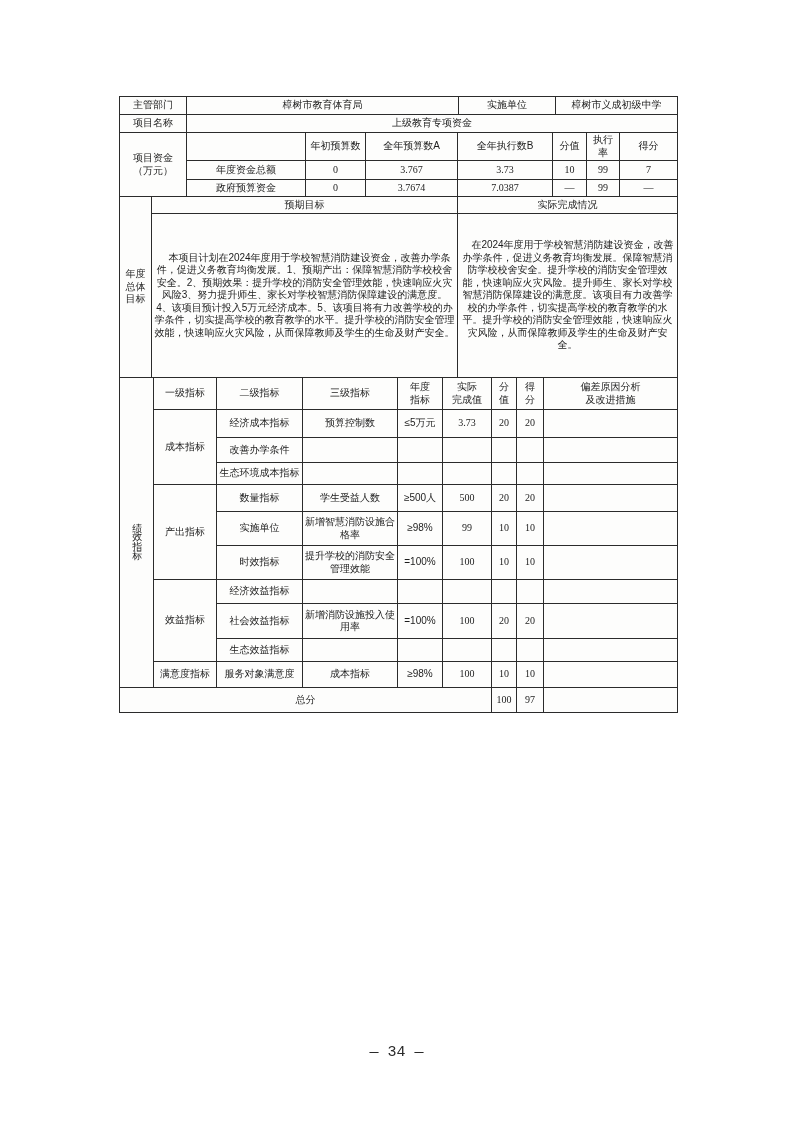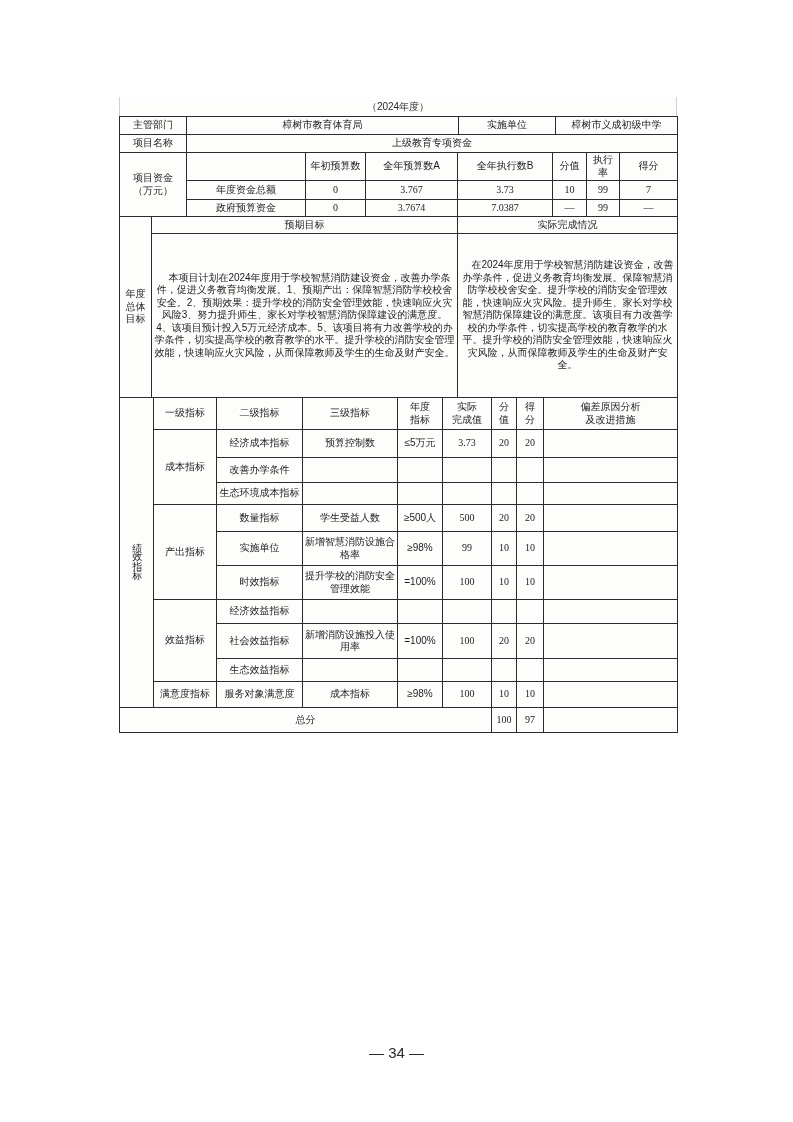--- a/index.html
+++ b/index.html
@@ -35,29 +35,28 @@
     font-size:11px;line-height:1.52;text-align:justify;text-align-last:center;
     text-indent:1em;padding:4px 8px;vertical-align:middle;
   }
   .side-vert{
     writing-mode:vertical-lr;text-orientation:upright;
     letter-spacing:9px;font-size:10.5px;padding:0;
   }
   .footer{
     position:absolute;left:0;top:1044px;width:793px;text-align:center;
     font-size:15px;color:#2a2a2a;
-    font-family:Liberation Sans, sans-serif;
+    font-family:Liberation Mono, monospace;
   }
 </style>
 </head>
 <body>
 
 <div class="sheet">
 
-  <div class="subtitle-box">（2024年度）</div>
 
   <table class="t">
     <colgroup>
         <col style="width:67px">
         <col style="width:272px">
         <col style="width:97px">
         <col style="width:122px">
       </colgroup>
     <tbody>
         <tr style="height:18px">

